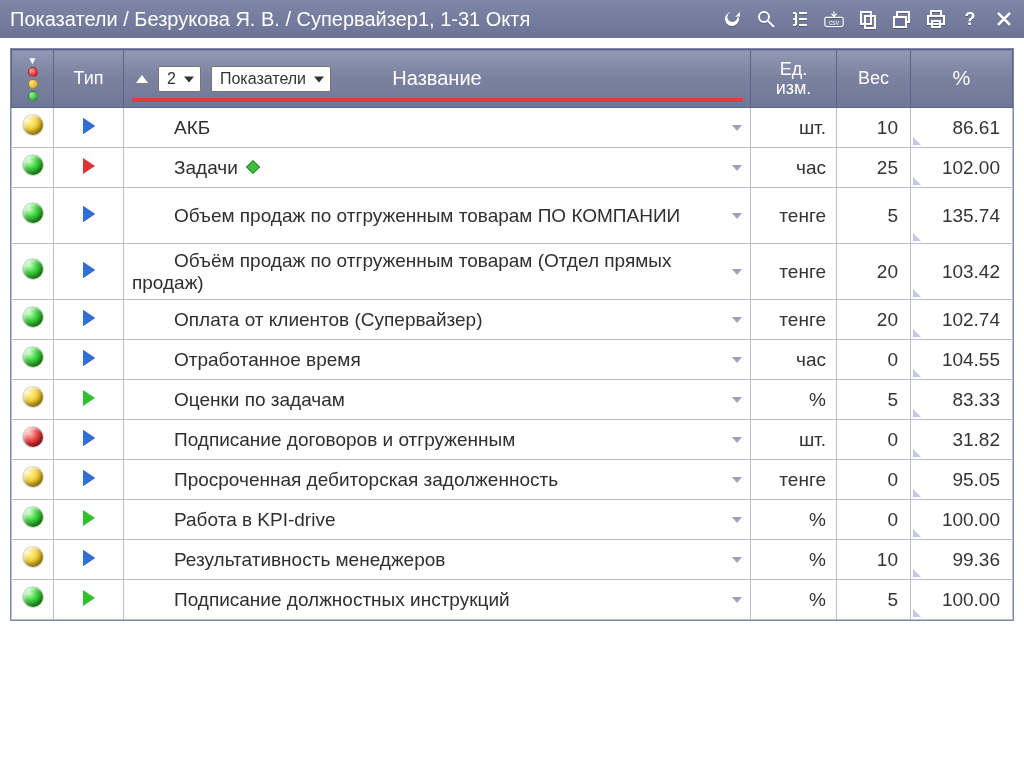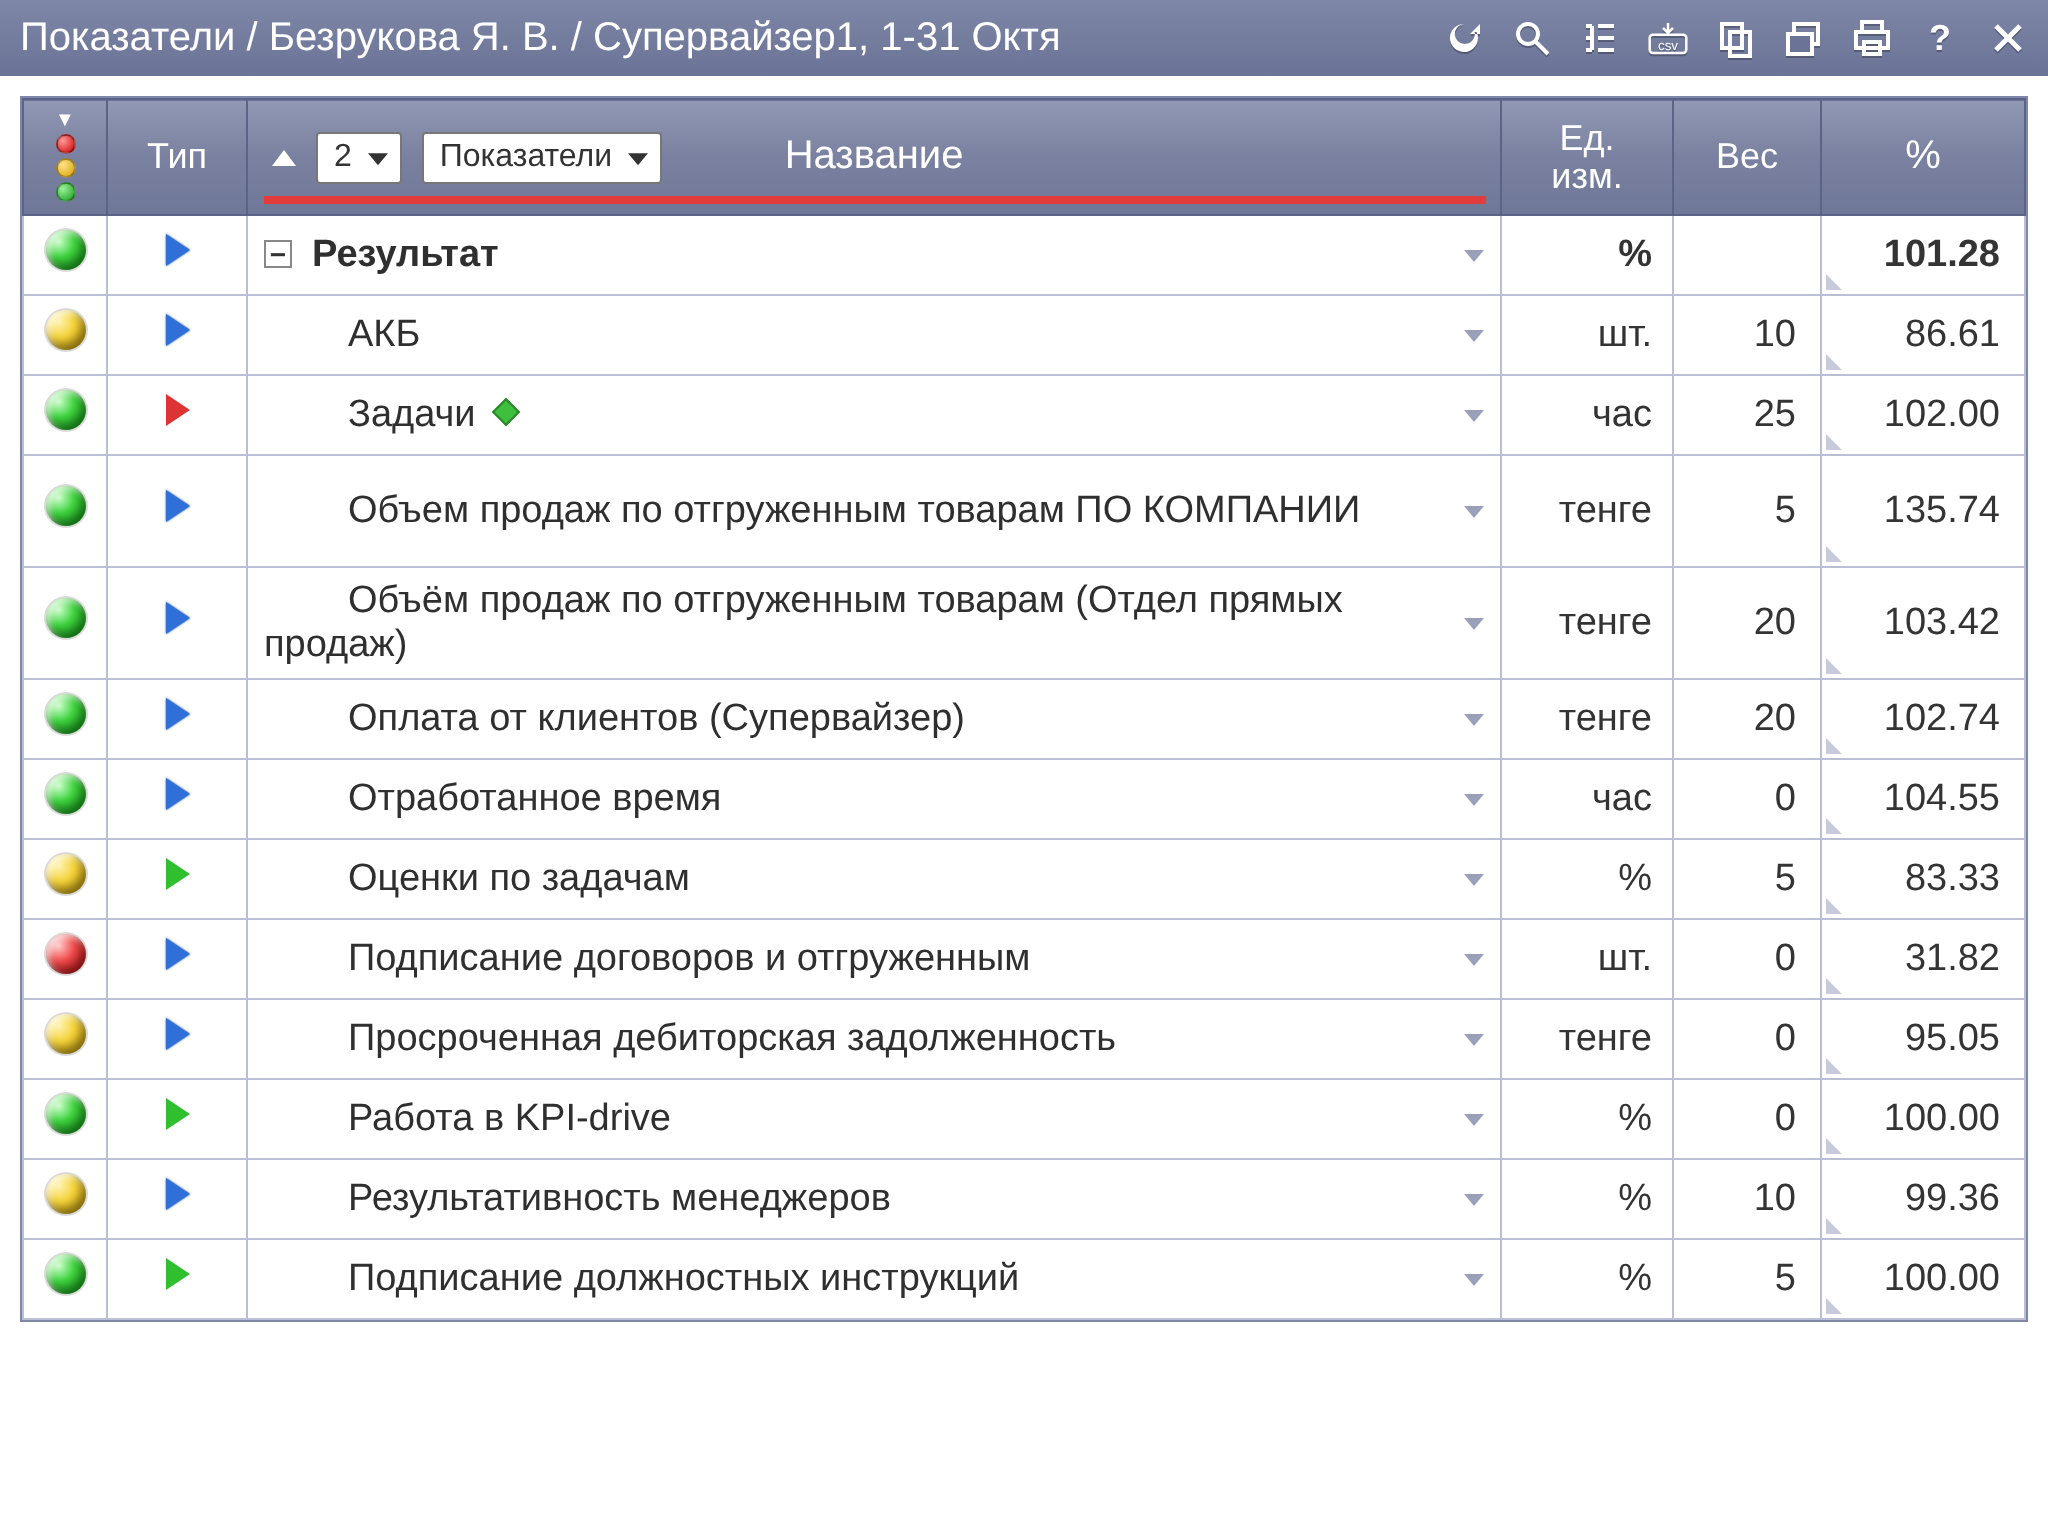--- a/index.html
+++ b/index.html
@@ -208,28 +208,20 @@
         <div class="two-line">
           <span>Ед.</span>
           <span>изм.</span>
         </div>
       </th>
       <th class="col-weight small">Вес</th>
       <th class="col-pct">%</th>
     </tr>
   </thead>
   <tbody id="rows">
-        <tr class="bold">
-          <td class="center"><span class="status-orb orb-green"></span></td>
-          <td class="center"><span class="type-tri tri-blue"></span></td>
-          <td class="name"><span class="collapse-box">−</span><span>Результат</span><span class="dd-arrow"></span></td>
-          <td class="unit">%</td>
-          <td class="right"></td>
-          <td class="right">101.28<span class="corner"></span></td>
-        </tr>
         <tr>
           <td class="center"><span class="status-orb orb-yellow"></span></td>
           <td class="center"><span class="type-tri tri-blue"></span></td>
           <td class="name"><span class="indent"></span><span class="extra"></span><span>АКБ</span><span class="dd-arrow"></span></td>
           <td class="unit">шт.</td>
           <td class="right">10</td>
           <td class="right">86.61<span class="corner"></span></td>
         </tr>
         <tr>
           <td class="center"><span class="status-orb orb-green"></span></td>

